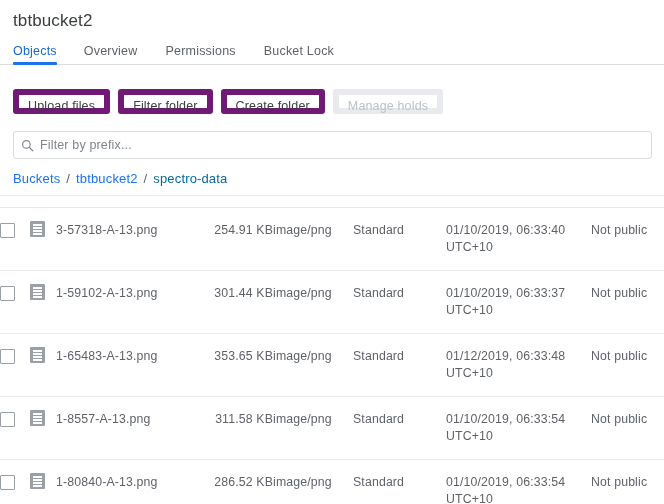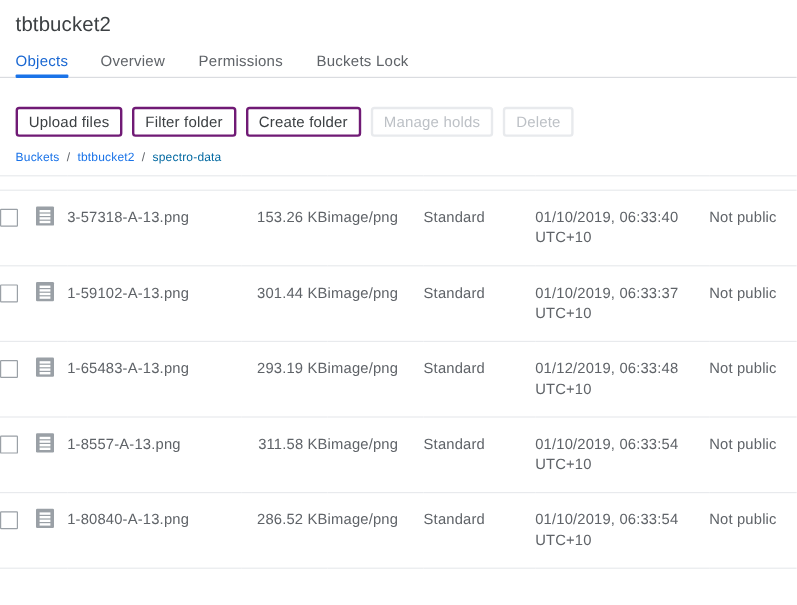--- a/index.html
+++ b/index.html
@@ -74,21 +74,21 @@
     display: flex;
     align-items: center;
     gap: 8px;
     padding: 24px 0 0 13px;
   }
   .tb-btn {
     font-family: "Liberation Sans", sans-serif;
     font-size: 12.5px;
     color: #3c4043;
     background: #ffffff;
-    border: 2px solid #701a75;
+    border: 6px solid #701a75;
     border-radius: 3px;
     height: 25px;
     padding: 0 9px;
     line-height: 23px;
     cursor: pointer;
     white-space: nowrap;
     letter-spacing: 0.15px;
   }
   .tb-btn.disabled {
     color: #bdc1c6;
@@ -122,21 +122,21 @@
     color: #3c4043;
     background: transparent;
     padding: 0;
     letter-spacing: 0.15px;
   }
   .filter-input::placeholder { color: #80868b; }
 
   
   .breadcrumb {
     padding: 12px 0 0 13px;
-    font-size: 10px;
+    font-size: 13px;
     color: #3c4043;
     letter-spacing: 0.15px;
     display: flex;
     align-items: center;
     gap: 0;
   }
   .crumb-link {
     color: #1a73e8;
     cursor: pointer;
     text-decoration: none;
@@ -217,31 +217,39 @@
 <body>
 
 <div>
 
   <div class="page-title">tbtbucket2</div>
 
   <div class="tabs">
     <div class="tab active">Objects</div>
     <div class="tab">Overview</div>
     <div class="tab">Permissions</div>
-    <div class="tab">Buckets Lock</div>
+    <div class="tab">Bucket Lock</div>
   </div>
 
   <div class="toolbar">
     <button class="tb-btn">Upload files</button>
     <button class="tb-btn">Filter folder</button>
     <button class="tb-btn">Create folder</button>
     <button class="tb-btn disabled">Manage holds</button>
-    <button class="tb-btn disabled">Delete</button>
   </div>
 
+  <div class="filter-wrap">
+    <span class="filter-icon">
+      <svg width="13" height="13" viewBox="0 0 24 24" fill="none" stroke="#80868b" stroke-width="2.2">
+        <circle cx="10" cy="10" r="7"></circle>
+        <line x1="15.2" y1="15.2" x2="22" y2="22" stroke-linecap="round"></line>
+      </svg>
+    </span>
+    <input class="filter-input" type="text" placeholder="Filter by prefix..." style="">
+  </div>
 
   <div class="breadcrumb">
     <span class="crumb-link">Buckets</span>
     <span class="crumb-sep">/</span>
     <span class="crumb-link">tbtbucket2</span>
     <span class="crumb-sep">/</span>
     <span class="crumb-current">spectro-data</span>
   </div>
 
   <table class="table">
@@ -269,21 +277,21 @@
     </thead>
     <tbody id="table-body">
         <tr>
           <td class="cell-check">
             <span class="checkbox"></span>
           </td>
           <td>
             <span class="file-icon"></span>
           </td>
           <td class="cell-name">3-57318-A-13.png</td>
-          <td class="cell-size">153.26 KB</td>
+          <td class="cell-size">254.91 KB</td>
           <td>image/png</td>
           <td>Standard</td>
           <td class="cell-date">01/10/2019, 06:33:40 UTC+10</td>
           <td>Not public</td>
         </tr>
         <tr>
           <td class="cell-check">
             <span class="checkbox"></span>
           </td>
           <td>
@@ -297,21 +305,21 @@
           <td>Not public</td>
         </tr>
         <tr>
           <td class="cell-check">
             <span class="checkbox"></span>
           </td>
           <td>
             <span class="file-icon"></span>
           </td>
           <td class="cell-name">1-65483-A-13.png</td>
-          <td class="cell-size">293.19 KB</td>
+          <td class="cell-size">353.65 KB</td>
           <td>image/png</td>
           <td>Standard</td>
           <td class="cell-date">01/12/2019, 06:33:48 UTC+10</td>
           <td>Not public</td>
         </tr>
         <tr>
           <td class="cell-check">
             <span class="checkbox"></span>
           </td>
           <td>

